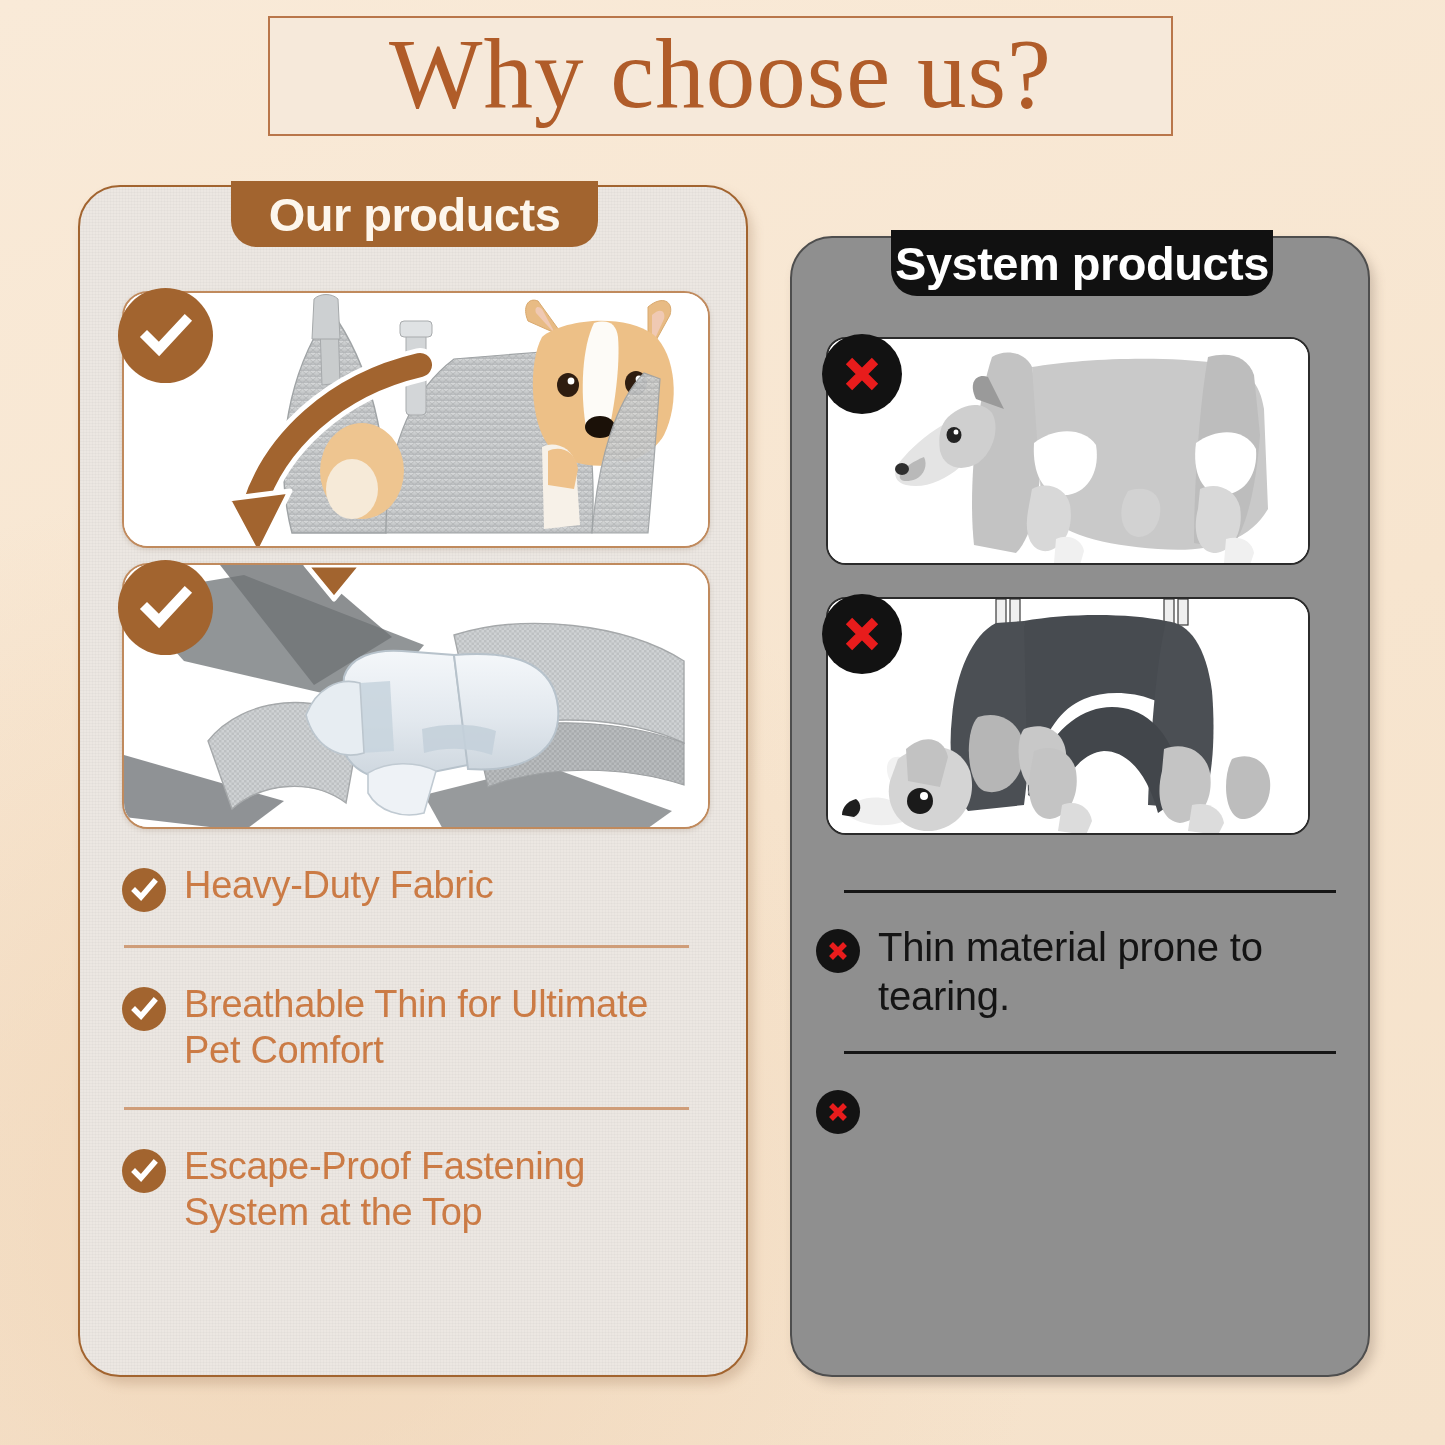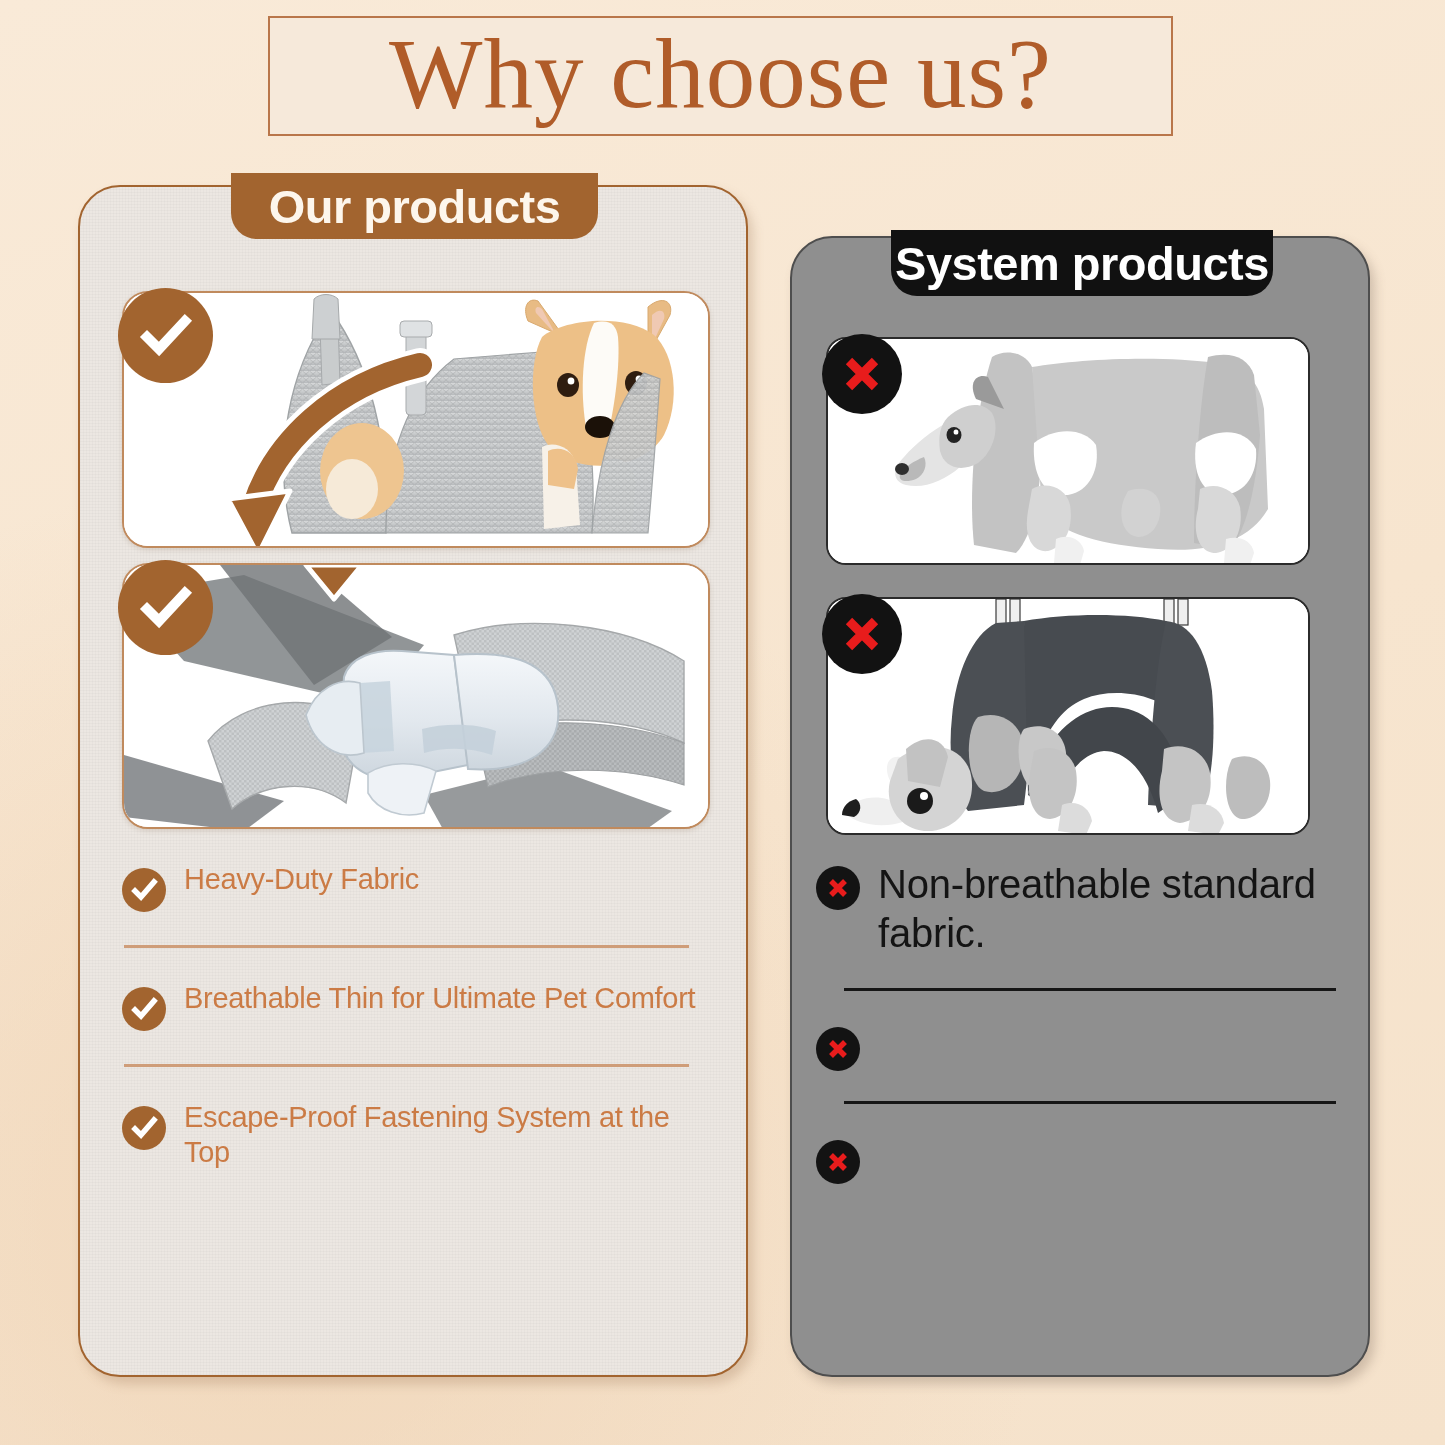--- a/index.html
+++ b/index.html
@@ -63,21 +63,21 @@
   .tab {
     position: absolute;
     display: flex; align-items: center; justify-content: center;
     border-bottom-left-radius: 26px;
     border-bottom-right-radius: 26px;
     font-weight: bold;
     color: #fdf6ec;
     white-space: nowrap;
   }
   .tab-ours {
-    left: 231px; top: 173px;
+    left: 231px; top: 181px;
     width: 367px; height: 66px;
     background: #a2642f;
     font-size: 47px;
     letter-spacing: -0.5px;
   }
   .tab-others {
     left: 891px; top: 230px;
     width: 382px; height: 66px;
     background: #111111;
     font-size: 47px;
@@ -129,21 +129,21 @@
   .row { display: flex; align-items: flex-start; gap: 18px; }
   .row-icon {
     flex: 0 0 auto;
     border-radius: 50%;
     display: flex; align-items: center; justify-content: center;
     margin-top: 6px;
   }
   .row-icon.chk { width: 44px; height: 44px; background: #a2642f; }
   .row-icon.cross { width: 44px; height: 44px; background: #131313; }
   .row-text-left {
-    font-size: 29px;
+    font-size: 38px;
     line-height: 1.22;
     color: #cb7b45;
     letter-spacing: -0.3px;
   }
   .row-text-right {
     font-size: 40px;
     line-height: 1.22;
     color: #141414;
     letter-spacing: -0.2px;
   }
@@ -393,43 +393,36 @@
     </svg>
   </div>
   <div class="badge badge-x b-theirs-2">
     <svg width="48" height="48" viewBox="0 0 48 48">
       <path d="M11 11 L37 37 M37 11 L11 37" stroke="#e81c1c" stroke-width="9" stroke-linecap="butt"></path>
     </svg>
   </div>
 
   <div class="list list-right">
 
+
+    <div class="divider-right"></div>
+
     <div class="row">
       <span class="row-icon cross">
         <svg width="28" height="28" viewBox="0 0 28 28">
           <path d="M7 7 L21 21 M21 7 L7 21" stroke="#e81c1c" stroke-width="5.5" stroke-linecap="butt"></path>
         </svg>
       </span>
-      <span class="row-text-right">Non-breathable standard fabric.</span>
+      <span class="row-text-right">Thin material prone to tearing.</span>
     </div>
 
     <div class="divider-right"></div>
 
     <div class="row">
       <span class="row-icon cross">
         <svg width="28" height="28" viewBox="0 0 28 28">
           <path d="M7 7 L21 21 M21 7 L7 21" stroke="#e81c1c" stroke-width="5.5" stroke-linecap="butt"></path>
         </svg>
       </span>
     </div>
-
-    <div class="divider-right"></div>
-
-    <div class="row">
-      <span class="row-icon cross">
-        <svg width="28" height="28" viewBox="0 0 28 28">
-          <path d="M7 7 L21 21 M21 7 L7 21" stroke="#e81c1c" stroke-width="5.5" stroke-linecap="butt"></path>
-        </svg>
-      </span>
-    </div>
   </div>
 
 </div>
 
 </body></html>

